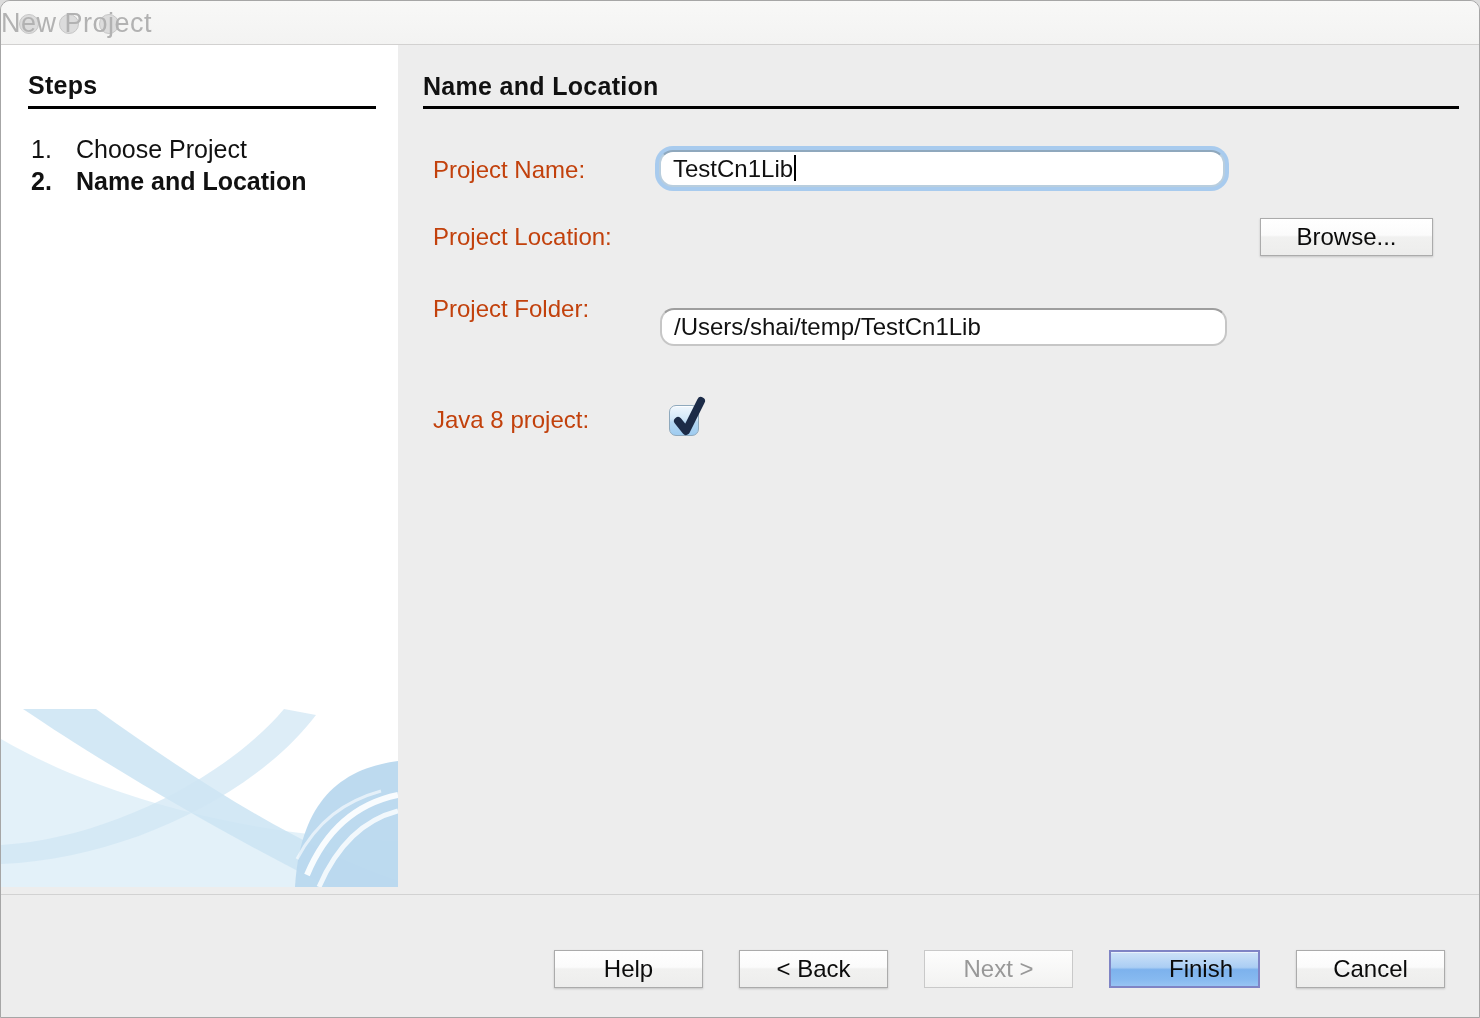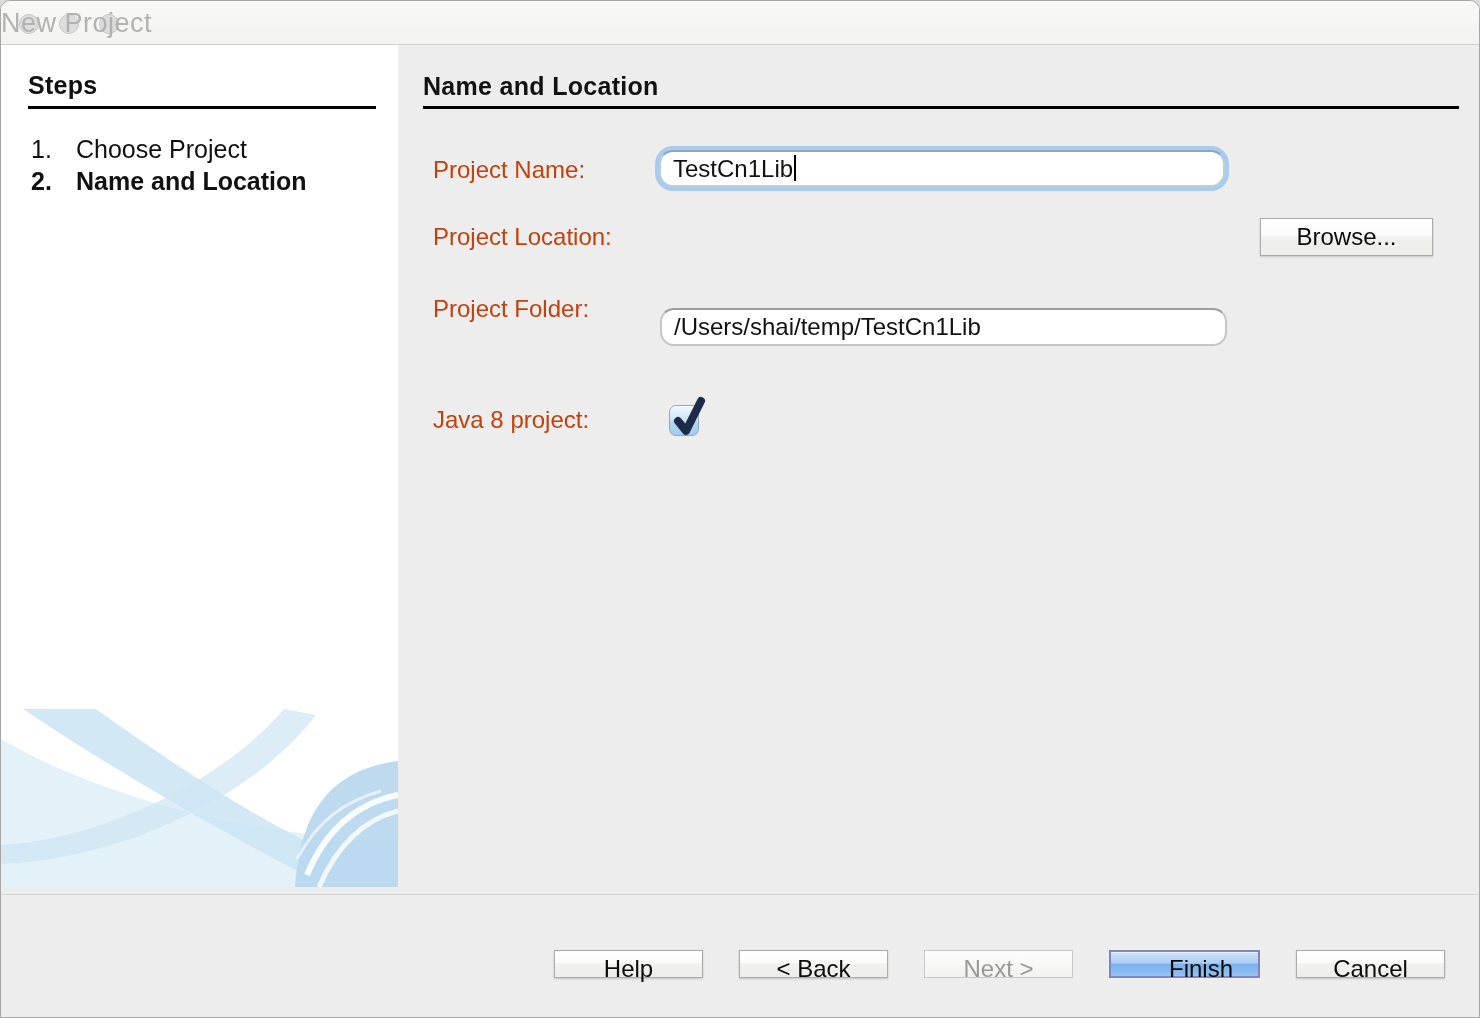--- a/index.html
+++ b/index.html
@@ -83,21 +83,21 @@
   }
   .checkbox svg { position:absolute; left:2px; top:-13px; overflow:visible; }
 
   
   .footer {
     position:relative; height:125px; background:#ededed;
     border-top:1px solid #d2d2d2;
     display:flex; justify-content:flex-end; align-items:flex-start;
     gap:36px; padding:55px 34px 0 0;
   }
-  .footer .aqua-btn { width:149px; height:28px; line-height:36px; }
+  .footer .aqua-btn { width:149px; height:38px; line-height:36px; }
   .footer .aqua-btn.default {
     width:151px;
     background:linear-gradient(#cde2f8 0%,#abcef4 45%,#7db2ed 52%,#86b9f0 80%,#97c4f3 100%);
     border:2px solid #7f84c5; line-height:34px;
     box-shadow:inset 0 1px 0 rgba(255,255,255,.55);
     padding-left:33px;
   }
   .footer .aqua-btn.disabled {
     color:#989898;
     background:linear-gradient(#fdfdfd, #f2f2f1);

